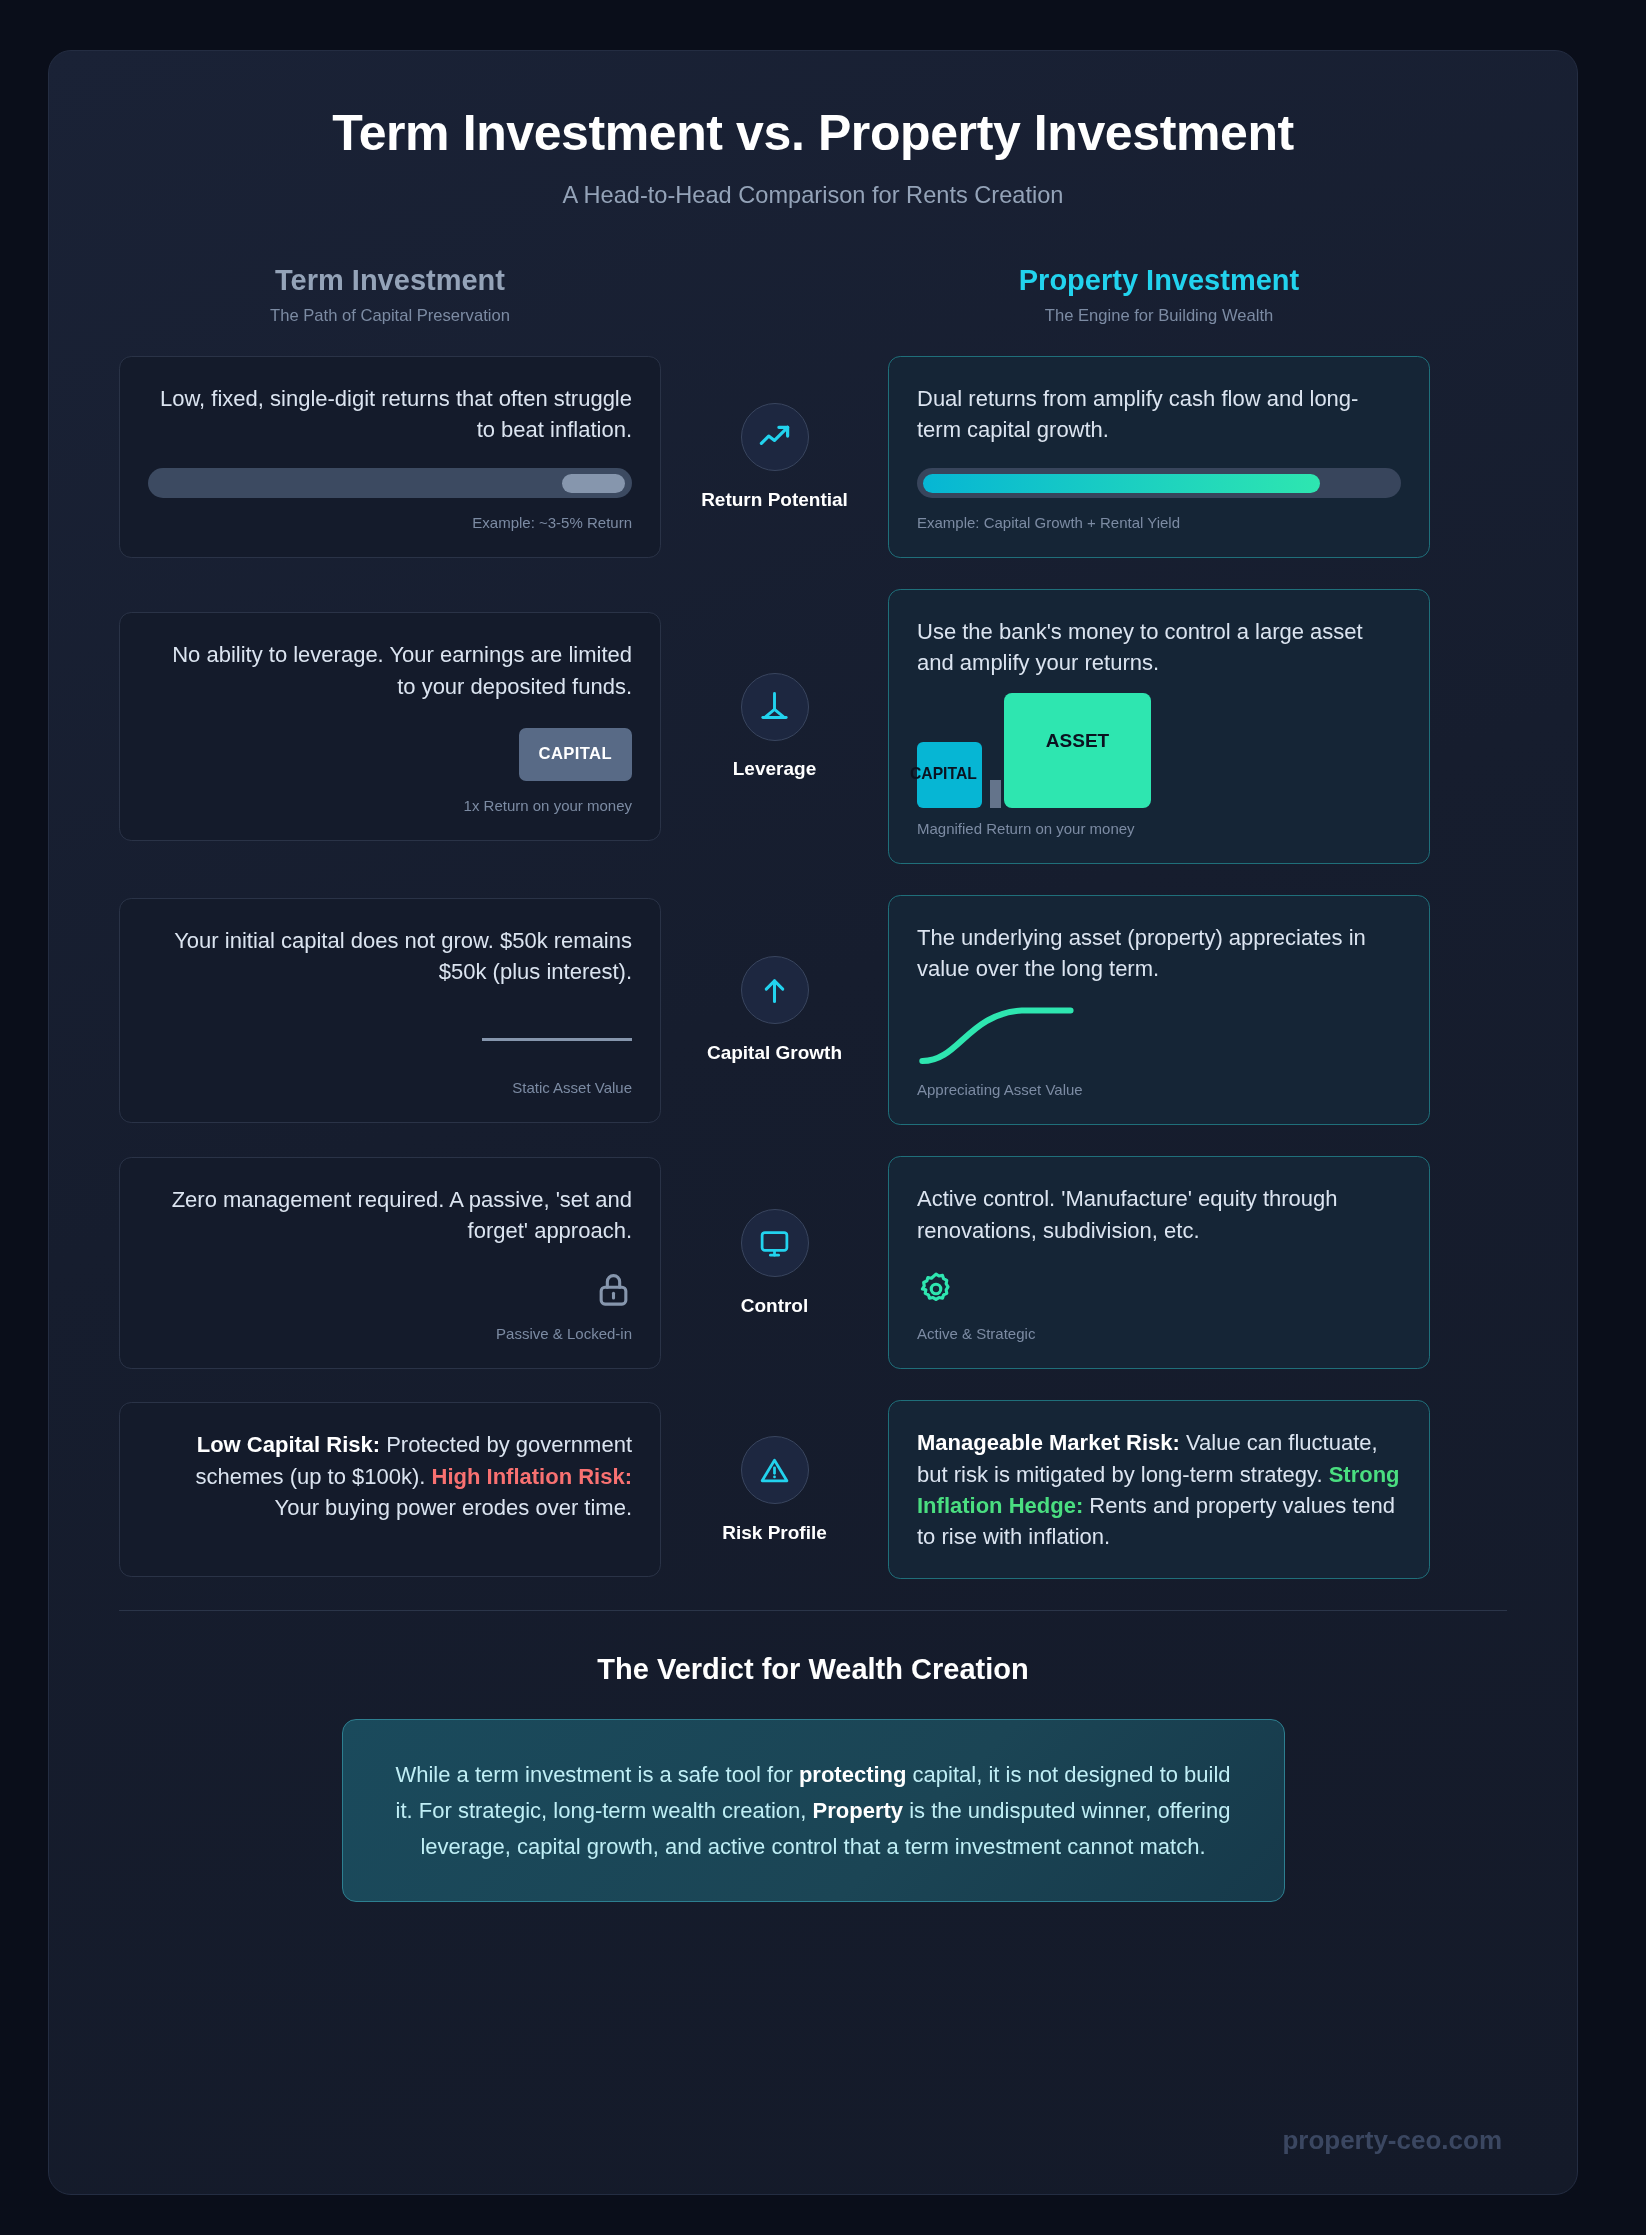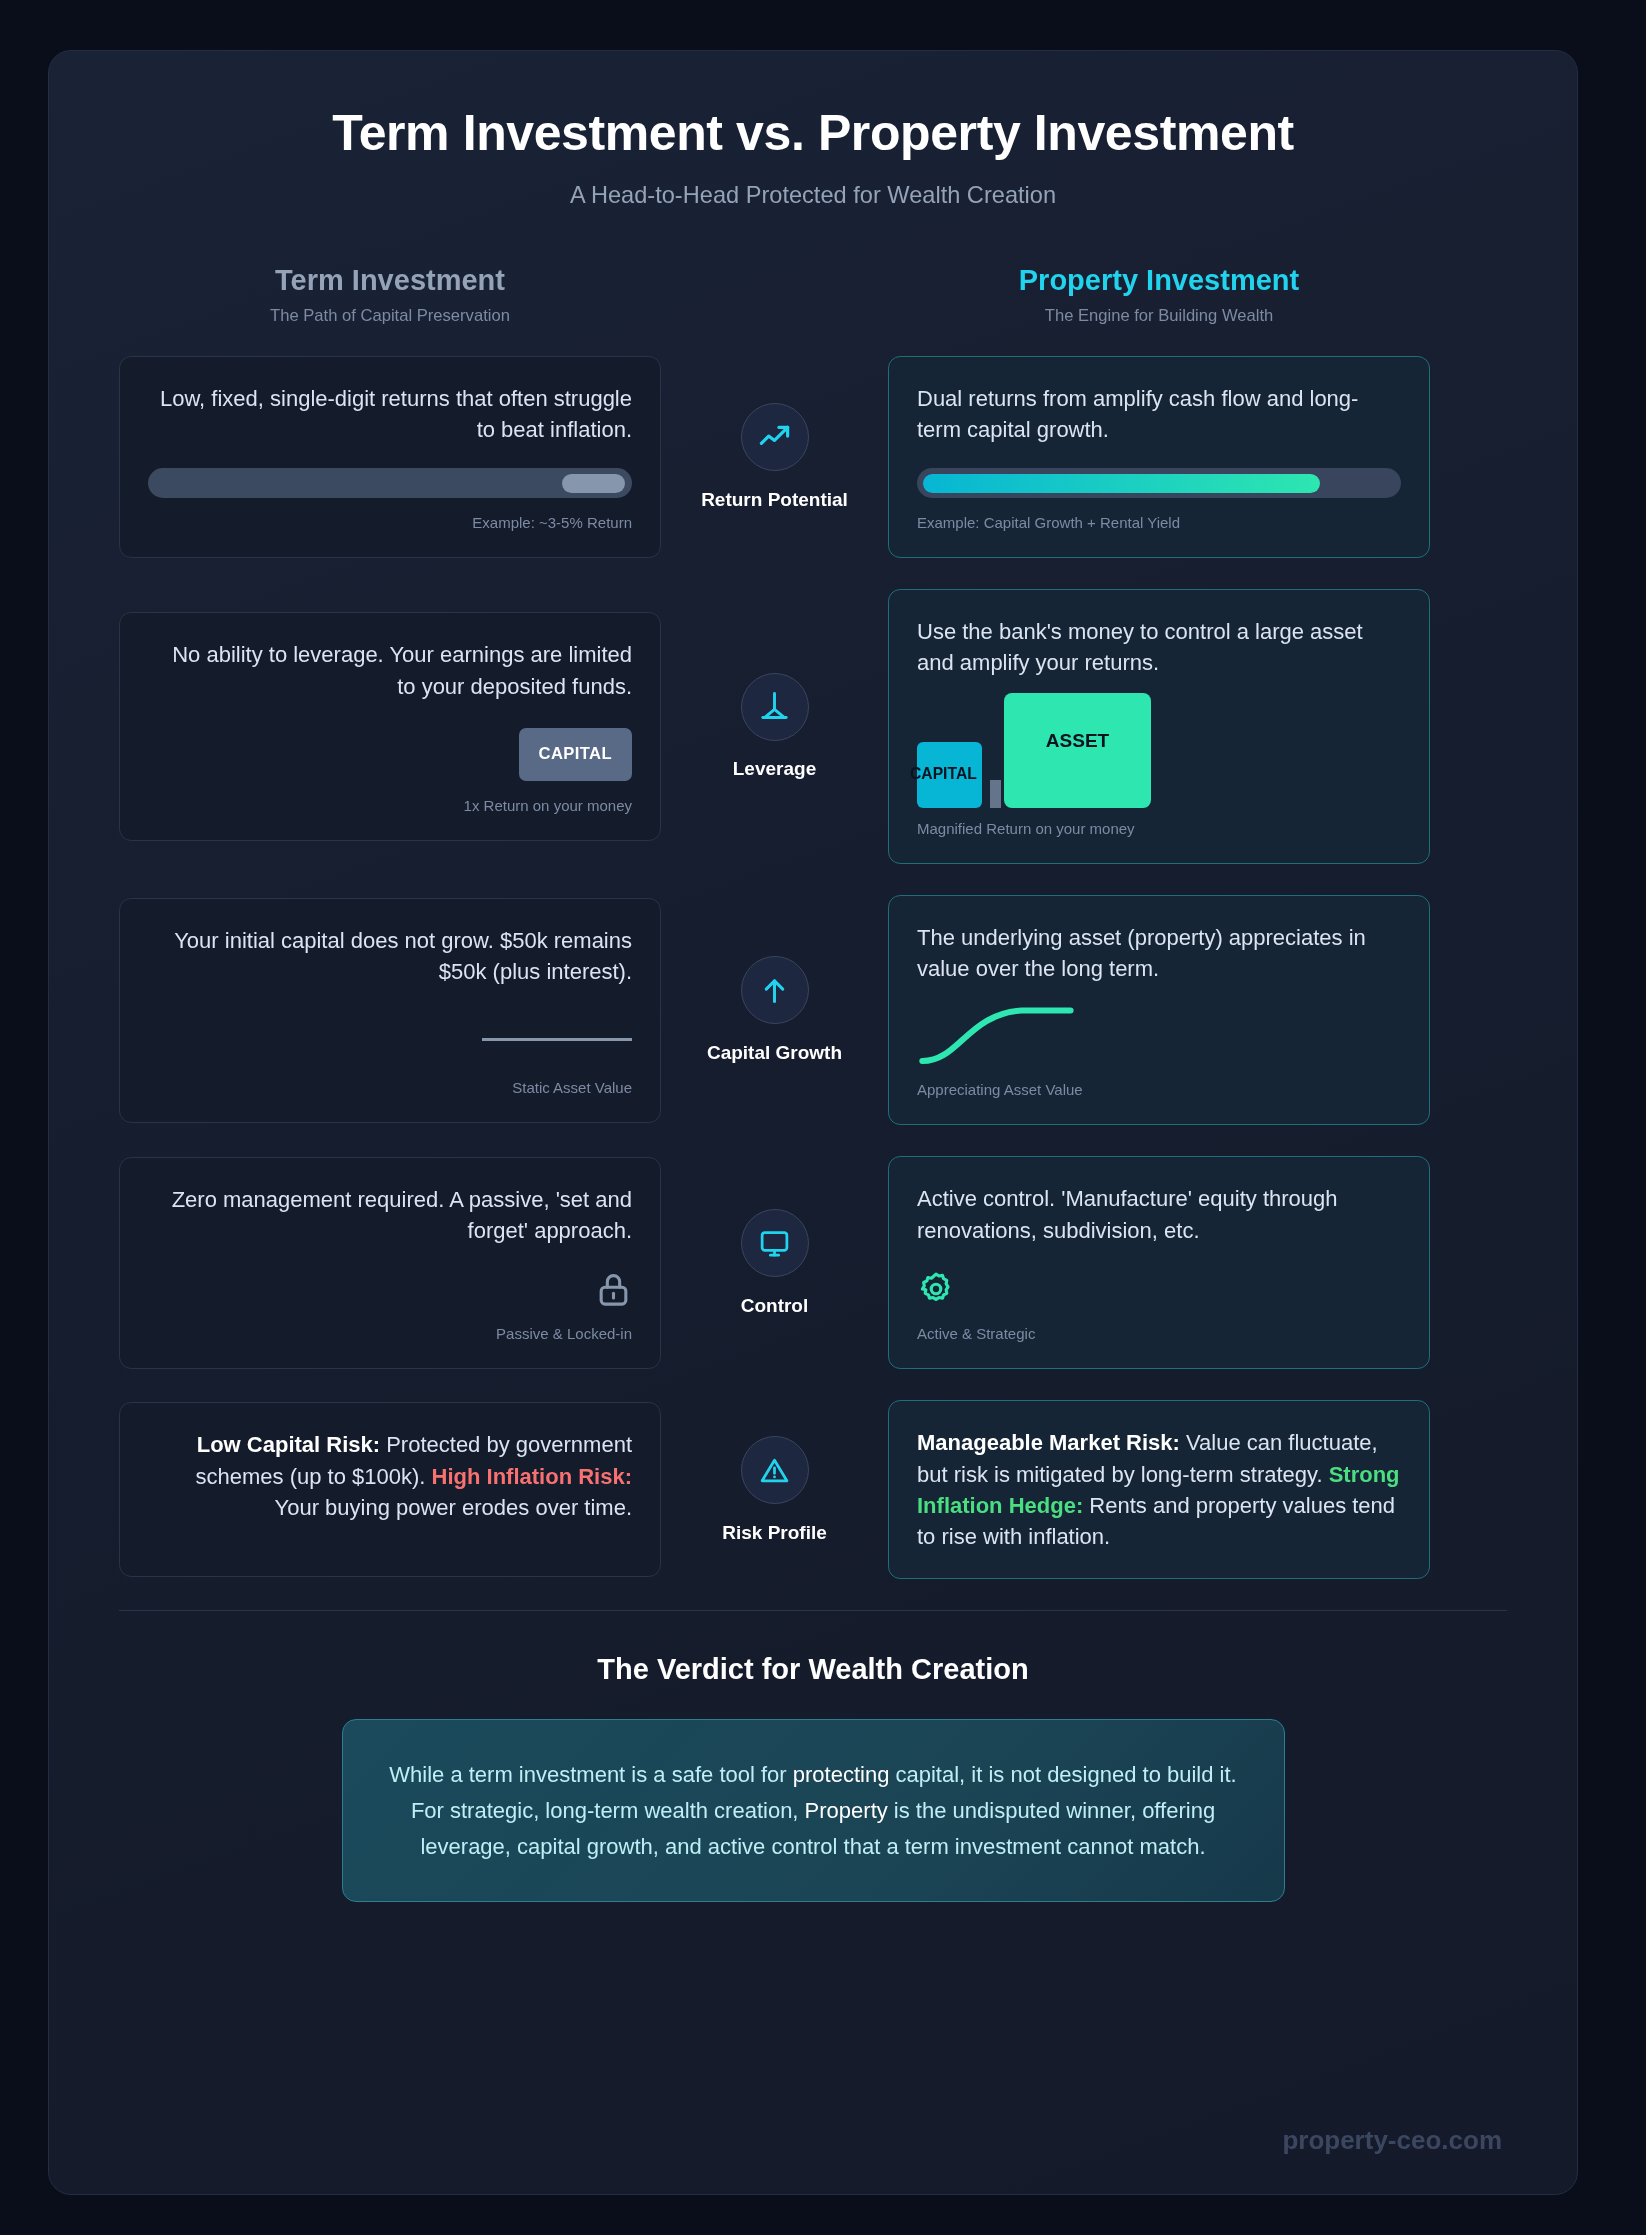--- a/index.html
+++ b/index.html
@@ -267,39 +267,39 @@
     border-radius: 14px;
     padding: 37px 45px;
     text-align: center;
   }
 
   .verdict-text {
     font-size: 22px;
     line-height: 1.62;
     color: #bfeef5;
   }
-  .verdict-text b { color: #ffffff; font-weight: normal; }
+  .verdict-text b { color: #ffffff; font-weight: bold; }
 
   .watermark {
     position: absolute;
     right: 75px;
     bottom: 38px;
     font-size: 26px;
     font-weight: bold;
     color: #3b4761;
   }
 </style>
 </head>
 <body>
 
 <div class="page">
 
   <div class="header">
     <div class="main-title">Term Investment vs. Property Investment</div>
-    <div class="subtitle">A Head-to-Head Protected for Wealth Creation</div>
+    <div class="subtitle">A Head-to-Head Comparison for Rents Creation</div>
   </div>
 
   <div class="col-heads">
     <div class="col-head">
       <div class="col-head-title term">Term Investment</div>
       <div class="col-head-sub">The Path of Capital Preservation</div>
     </div>
     <div class="col-head mid"></div>
     <div class="col-head">
       <div class="col-head-title prop">Property Investment</div>

